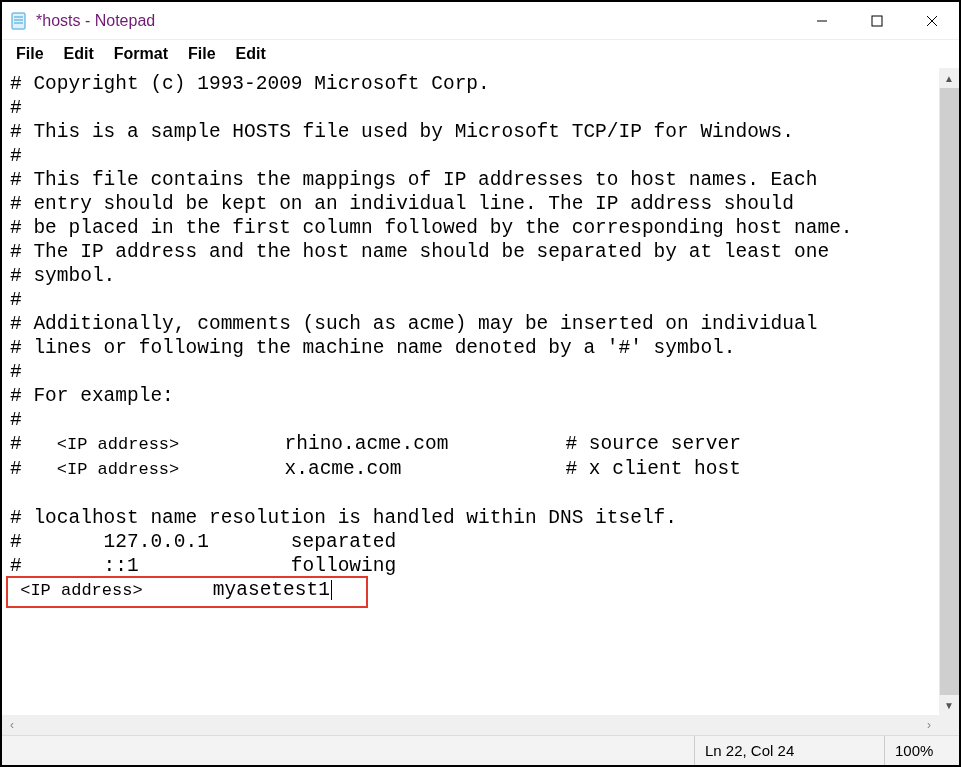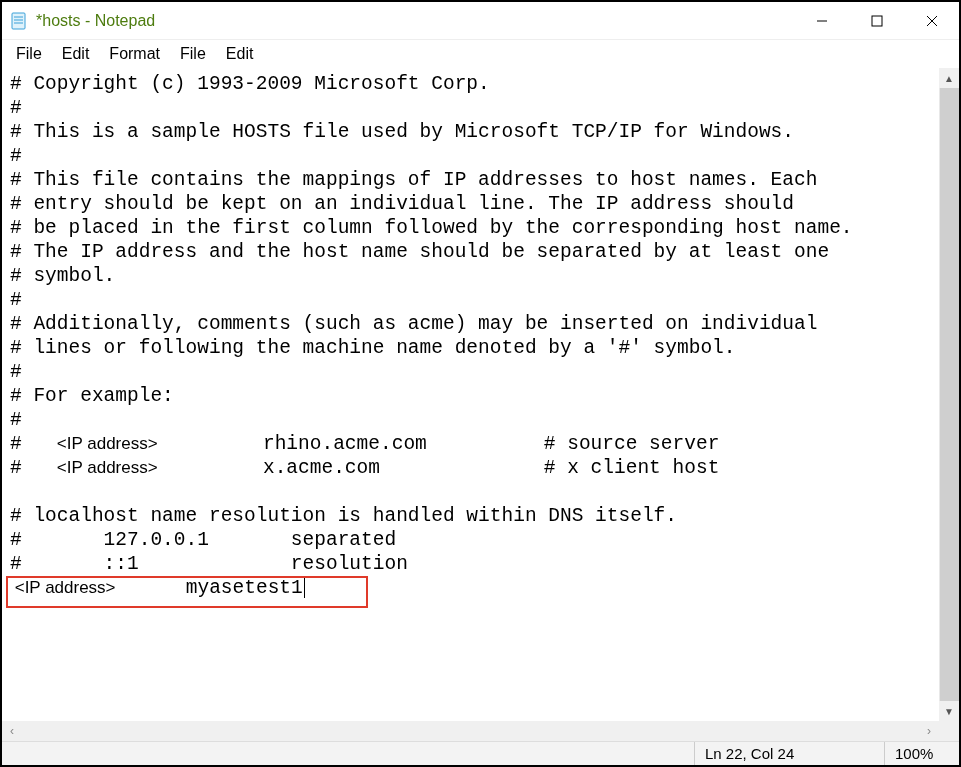--- a/index.html
+++ b/index.html
@@ -24,38 +24,39 @@
     border-bottom: 1px solid #eee;
   }
   .titlebar .app-icon {
     width: 18px; height: 18px;
     margin-right: 8px;
     display: inline-flex; align-items: center; justify-content: center;
   }
   .titlebar .title-text {
     flex: 0 0 auto;
     font-size: 16px;
-    color: #4d7c0f;
+    color: #701a75;
   }
   .titlebar .spacer { flex: 1; }
   .titlebar .win-controls { display: flex; height: 100%; }
   .titlebar .win-btn {
     width: 55px; height: 100%;
     display: flex; align-items: center; justify-content: center;
     color: #000;
   }
   .titlebar .win-btn svg { stroke: #000; stroke-width: 1; fill: none; }
   .menubar {
     height: 28px;
     display: flex;
     align-items: center;
     padding: 0 6px;
     font-size: 16px;
     color: #000;
     gap: 4px;
+    font-weight: bold;
   }
   .menubar .menu-item { padding: 2px 8px; }
   .content-area {
     flex: 1;
     display: flex;
     position: relative;
     overflow: hidden;
   }
   .text-area {
     flex: 1;
@@ -92,40 +93,40 @@
   }
   .hscroll .arrow-h {
     width: 20px;
     display: flex; align-items: center; justify-content: center;
     color: #888;
     font-size: 12px;
   }
   .hscroll .track-h { flex: 1; }
   .hscroll .corner { width: 20px; }
   .statusbar {
-    height: 24px;
+    height: 30px;
     display: flex;
     font-size: 15px;
     color: #000;
     border-top: 1px solid #ddd;
     background: #f3f3f3;
   }
   .statusbar .cell {
     border-left: 1px solid #ccc;
     padding: 4px 10px;
     display: flex; align-items: center;
   }
   .statusbar .pad { flex:1; }
   .highlight-box {
     position: absolute;
     border: 2px solid #e03a2a;
     pointer-events: none;
   }
   .ip-placeholder {
-    font-family: Liberation Sans, sans-serif;
+    font-family: Liberation Mono, monospace;
     font-size: 17px;
     margin-top: 12px;
   }
   .caret {
     display: inline-block;
     width: 1px; height: 20px;
     background: #000;
     vertical-align: middle;
     margin-left: 1px;
   }
@@ -186,21 +187,21 @@
 <span># Additionally, comments (such as acme) may be inserted on individual</span>
 <span># lines or following the machine name denoted by a '#' symbol.</span>
 <span>#</span>
 <span># For example:</span>
 <span>#</span>
 <span><span>#   </span><span class="ip-placeholder">&lt;IP address&gt;</span><span>         rhino.acme.com          # source server</span></span>
 <span><span>#   </span><span class="ip-placeholder">&lt;IP address&gt;</span><span>         x.acme.com              # x client host</span></span>
 <span></span>
 <span># localhost name resolution is handled within DNS itself.</span>
 <span>#       127.0.0.1       separated</span>
-<span>#       ::1             resolution</span>
+<span>#       ::1             following</span>
 <span><span class="ip-placeholder"> &lt;IP address&gt;</span><span>      myasetest1</span><span class="caret"></span></span>
 <div class="highlight-box" style="left:4px; top:508px; width:362px; height:32px;"></div></div>
   <div class="vscroll">
     <div class="arrow">▲</div>
     <div class="track"></div>
     <div class="arrow">▼</div>
   </div>
 </div>
 
 <div class="hscroll">

